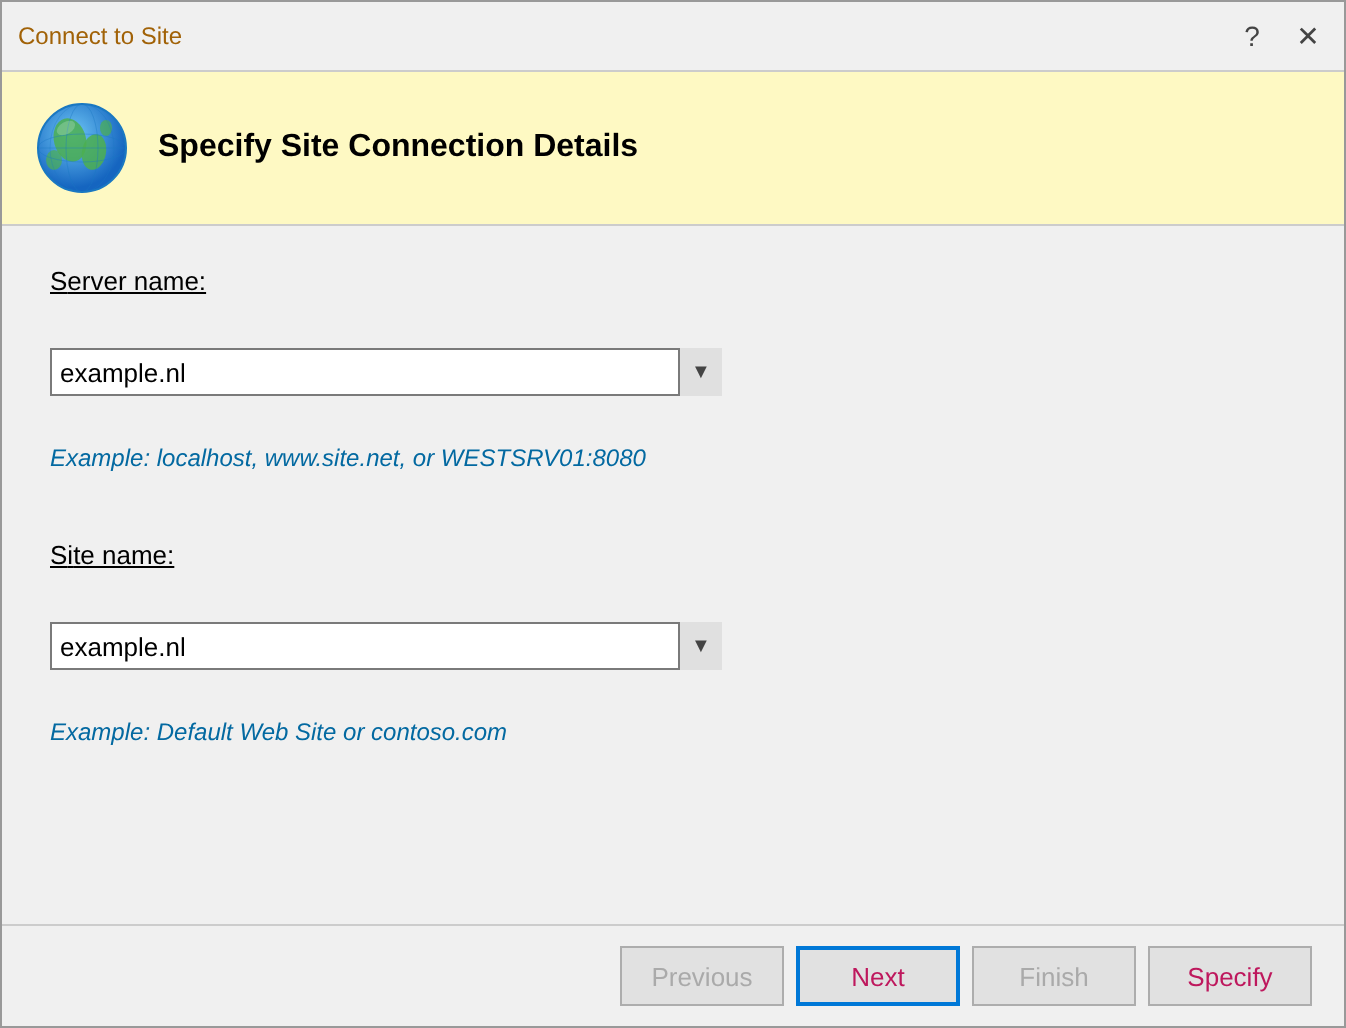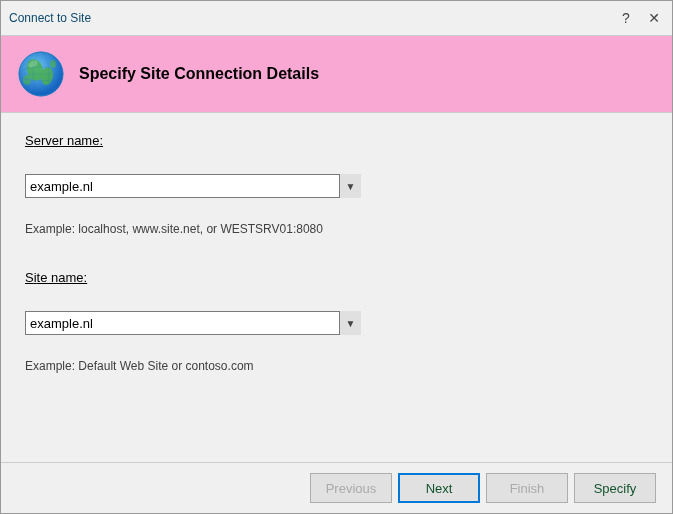--- a/index.html
+++ b/index.html
@@ -40,21 +40,21 @@
 
     .title-bar-left {
       display: flex;
       align-items: center;
       gap: 6px;
     }
 
     .title-text {
       font-size: 12px;
       font-weight: normal;
-      color: #0c4a6e;
+      color: #a16207;
     }
 
     .title-bar-right {
       display: flex;
       align-items: center;
       gap: 8px;
     }
 
     .title-btn {
       width: 20px;
@@ -64,21 +64,21 @@
       justify-content: center;
       cursor: pointer;
       font-size: 14px;
       color: #444;
       background: none;
       border: none;
     }
 
     
     .dialog-header {
-      background: #f9a8d4;
+      background: #fef9c3;
       border-bottom: 1px solid #ccc;
       display: flex;
       align-items: center;
       padding: 14px 16px;
       gap: 14px;
       flex-shrink: 0;
     }
 
     .globe-icon {
       width: 48px;
@@ -139,22 +139,23 @@
       display: flex;
       align-items: center;
       justify-content: center;
       cursor: pointer;
       font-size: 10px;
       color: #444;
     }
 
     .hint-text {
       font-size: 12px;
-      color: #404040;
+      color: #0369a1;
       margin-bottom: 10px;
+      font-style: italic;
     }
 
     
     .dialog-footer {
       border-top: 1px solid #ccc;
       padding: 10px 16px;
       display: flex;
       justify-content: flex-end;
       align-items: center;
       gap: 6px;
@@ -164,21 +165,21 @@
 
     .btn {
       height: 30px;
       min-width: 82px;
       padding: 0 12px;
       font-size: 13px;
       font-family: "Segoe UI", Tahoma, Arial, sans-serif;
       border: 1px solid #adadad;
       background: #e1e1e1;
       cursor: pointer;
-      color: #14532d;
+      color: #be185d;
       outline: none;
     }
 
     .btn:disabled {
       color: #aaa;
       cursor: default;
       background: #e1e1e1;
     }
 
     .btn-primary {

